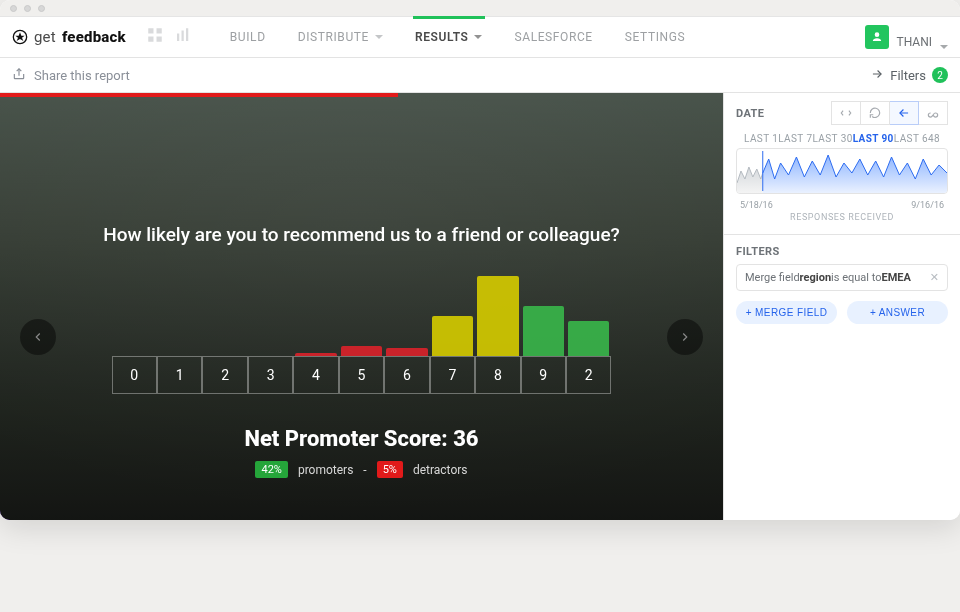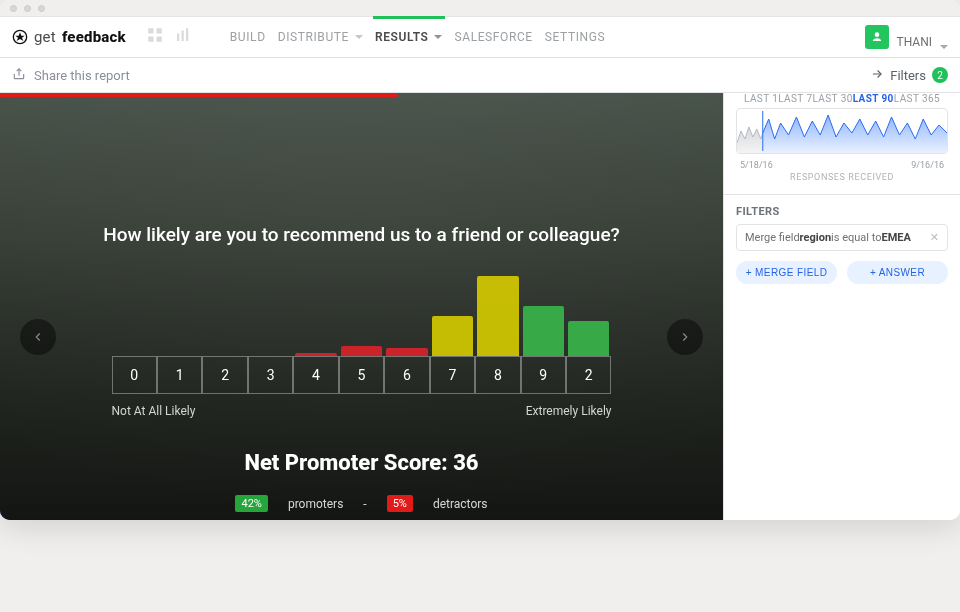--- a/index.html
+++ b/index.html
@@ -22,21 +22,21 @@
   .mac-bar{height:16px;background:#f0efed;border-bottom:1px solid #e5e5e5;display:flex;align-items:center;padding:0 10px;gap:7px}
   .tl-dot{width:5px;height:5px;border-radius:50%;background:#d7d7d7;border:1px solid #c9c9c9}
   
   .topnav{height:40px;border-bottom:1px solid var(--border);display:flex;align-items:stretch;padding:0 12px;gap:10px}
   .brand{display:flex;align-items:center;gap:6px;font-weight:800;font-size:15px;letter-spacing:.2px}
   .brand svg{width:16px;height:16px}
   .brand .get{font-weight:400;color:#4a4a4a}
   .brand .fb{color:#111}
   .nav-icons{display:flex;align-items:center;gap:10px;margin-left:10px}
   .nav-icons svg{width:18px;height:18px;opacity:.5}
-  .nav-tabs{display:flex;align-items:center;gap:12px;margin-left:28px;color:#9da0a3}
+  .nav-tabs{display:flex;align-items:center;gap:32px;margin-left:28px;color:#9da0a3}
   .nav-item{font-size:12px;letter-spacing:.6px;display:flex;align-items:center;gap:6px;cursor:pointer;position:relative}
   .nav-item.active{color:#4a4a4a;font-weight:600}
   .nav-item.active::before{content:"";position:absolute;top:-14px;left:50%;transform:translateX(-50%);width:72px;height:3px;background:#20c15a}
   .caret{width:0;height:0;border-left:4px solid transparent;border-right:4px solid transparent;border-top:4px solid currentColor;opacity:.6}
   .topnav-right{margin-left:auto;display:flex;align-items:center;gap:12px}
   .user-pill{display:flex;align-items:flex-end;gap:8px;color:#6b6f73;font-size:12px}
   .avatar{width:24px;height:24px;border-radius:3px;background:#22c55e;display:flex;align-items:center;justify-content:center}
   .avatar svg{width:14px;height:14px;fill:#fff}
   
   .toolbar{height:34px;border-bottom:1px solid var(--border);display:flex;align-items:center;padding:0 12px;color:#8a8f98;font-size:13px;gap:8px}
@@ -59,21 +59,21 @@
   
   .nps-wrap{margin:30px auto 0;width:500px;max-width:92%}
   .nps-chart{height:80px;display:flex;align-items:flex-end;gap:0}
   .col{flex:1 1 0;position:relative}
   .col .bar{position:absolute;bottom:0;left:2px;right:2px;border-radius:2px 2px 0 0}
   .scale{display:flex}
   .scale .cell{flex:1;height:36px;border:1px solid rgba(255,255,255,.35);display:flex;align-items:center;justify-content:center;font-size:14px;color:#fff}
   .labels-row{display:flex;justify-content:space-between;font-size:12px;color:#d2d6d4;margin-top:10px}
   .score-block{margin-top:32px;text-align:center}
   .score-block .score{font-size:22px;font-weight:800}
-  .breakdown{margin-top:20px;font-size:12px;color:#d7d7d7;display:flex;align-items:center;gap:20px;justify-content:center}
+  .breakdown{margin-top:10px;font-size:12px;color:#d7d7d7;display:flex;align-items:center;gap:10px;justify-content:center}
   .pct{font-size:11px;padding:2px 6px;border-radius:2px;color:#fff}
   .pct.green{background:#25a53a}
   .pct.red{background:#e11a1a}
   
   .sidebar{width:236px;border-left:1px solid var(--border);background:var(--sidebar-bg);display:flex;flex-direction:column;overflow:hidden}
   .side-header{display:flex;align-items:center;justify-content:space-between;padding:8px 12px}
   .side-title{font-size:11px;color:#6d7277;font-weight:700;letter-spacing:.4px}
   .icon-row{display:flex;gap:0}
   .icon-btn{width:28px;height:22px;border:1px solid var(--border);display:flex;align-items:center;justify-content:center;color:#a7abb0;background:#fff}
   .icon-btn + .icon-btn{border-left:none}
@@ -234,46 +234,69 @@
               <div class="cell">2</div>
               <div class="cell">3</div>
               <div class="cell">4</div>
               <div class="cell">5</div>
               <div class="cell">6</div>
               <div class="cell">7</div>
               <div class="cell">8</div>
               <div class="cell">9</div>
               <div class="cell">2</div>
             </div>
-          <div class="labels-row">
-            <span>Not At All Likely</span>
-            <span>Extremely Likely</span>
-          </div>
         </div>
 
         <div class="score-block">
           <div class="score">Net Promoter Score: 36</div>
           <div class="breakdown">
             <span class="pct green">42%</span>
             <span>promoters</span>
             <span>-</span>
             <span class="pct red">5%</span>
             <span>detractors</span>
           </div>
         </div>
       </div>
     </div>
 
     <div class="sidebar">
+      <div class="side-header">
+        <span class="side-title">DATE</span>
+        <div class="icon-row">
+          <span class="icon-btn" title="fit">
+              <svg viewBox="0 0 24 24" fill="none" stroke="currentColor" stroke-width="2">
+                <path d="M3 12h2M19 12h2M7 8l-3 4 3 4M17 8l3 4-3 4"></path>
+              </svg>
+            </span>
+          <span class="icon-btn" title="refresh">
+              <svg viewBox="0 0 24 24" fill="none" stroke="currentColor" stroke-width="2">
+                <path d="M4 12a8 8 0 1 1 3 6"></path>
+                <path d="M4 20v-5h5"></path>
+              </svg>
+            </span>
+          <span class="icon-btn active" title="back">
+              <svg viewBox="0 0 24 24" fill="none" stroke="currentColor" stroke-width="2">
+                <path d="M19 12H5"></path>
+                <path d="M11 6l-6 6 6 6"></path>
+              </svg>
+            </span>
+          <span class="icon-btn" title="infinity">
+              <svg viewBox="0 0 24 24" fill="none" stroke="currentColor" stroke-width="2">
+                <path d="M8 12c-2 0-4 1.5-4 3.5S6 19 8 19s3-2 4-3.5c1-1.5 2-3.5 4-3.5s4 1.5 4 3.5S18 19 16 19s-3-2-4-3.5"></path>
+              </svg>
+            </span>
+        </div>
+      </div>
       <div class="range-row" id="range-row">
           <span style="cursor: pointer;">LAST 1</span>
           <span style="cursor: pointer;">LAST 7</span>
           <span style="cursor: pointer;">LAST 30</span>
           <span class="sel" style="cursor: pointer;">LAST 90</span>
-          <span style="cursor: pointer;">LAST 365</span>
+          <span style="cursor: pointer;">LAST 648</span>
         </div>
       <div class="spark-wrap">
         <div class="spark">
           <svg viewBox="0 0 212 44" width="100%" height="44" preserveAspectRatio="none">
             <defs>
               <linearGradient id="ga" x1="0" x2="0" y1="0" y2="1">
                   <stop offset="0" stop-color="#d5d9dd"></stop>
                   <stop offset="1" stop-color="#f4f4f4"></stop>
                 </linearGradient>
               <linearGradient id="gb" x1="0" x2="0" y1="0" y2="1">

